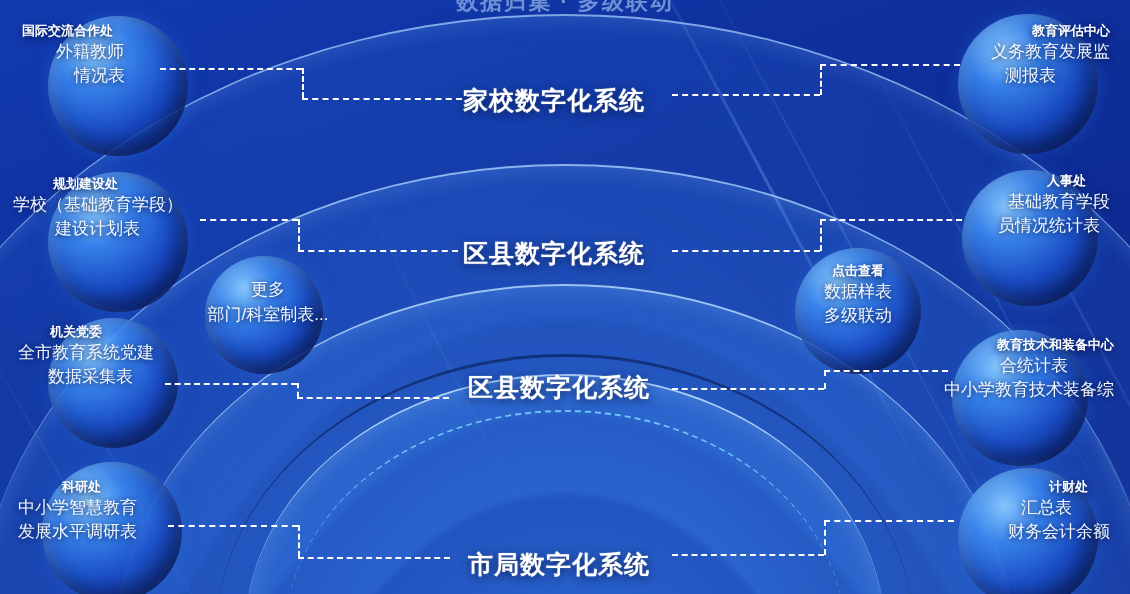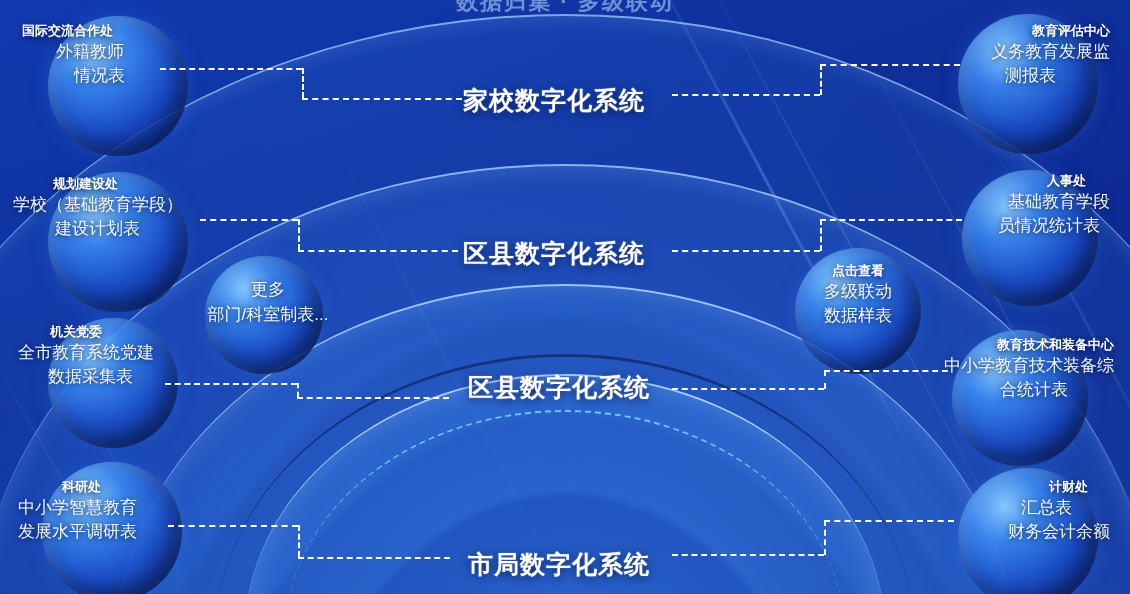--- a/index.html
+++ b/index.html
@@ -260,40 +260,40 @@
   </div>
 
   <div class="node left" style="left:18px; top:478px; width:220px;">
     <div class="title" style="padding-left:44px;">科研处</div>
     <div class="sub">中小学智慧教育</div>
     <div class="sub">发展水平调研表</div>
   </div>
 
   <div class="node center-al" style="left:790px; top:262px; width:136px;">
     <div class="title">点击查看</div>
+    <div class="sub">数据样表</div>
     <div class="sub">多级联动</div>
-    <div class="sub">数据样表</div>
   </div>
 
   <div class="node right" style="left:898px; top:22px; width:212px;">
     <div class="title">教育评估中心</div>
     <div class="sub">义务教育发展监</div>
     <div class="sub" style="padding-right:54px;">测报表</div>
   </div>
 
   <div class="node right" style="left:898px; top:172px; width:212px;">
     <div class="title" style="padding-right:24px;">人事处</div>
     <div class="sub">基础教育学段</div>
     <div class="sub" style="padding-right:10px;">员情况统计表</div>
   </div>
 
   <div class="node right" style="left:888px; top:336px; width:226px;">
     <div class="title">教育技术和装备中心</div>
+    <div class="sub" style="padding-right:46px;">合统计表</div>
     <div class="sub">中小学教育技术装备综</div>
-    <div class="sub" style="padding-right:46px;">合统计表</div>
   </div>
 
   <div class="node right" style="left:898px; top:478px; width:212px;">
     <div class="title" style="padding-right:22px;">计财处</div>
     <div class="sub" style="padding-right:38px;">汇总表</div>
     <div class="sub">财务会计余额</div>
   </div>
 
 </div>
 

